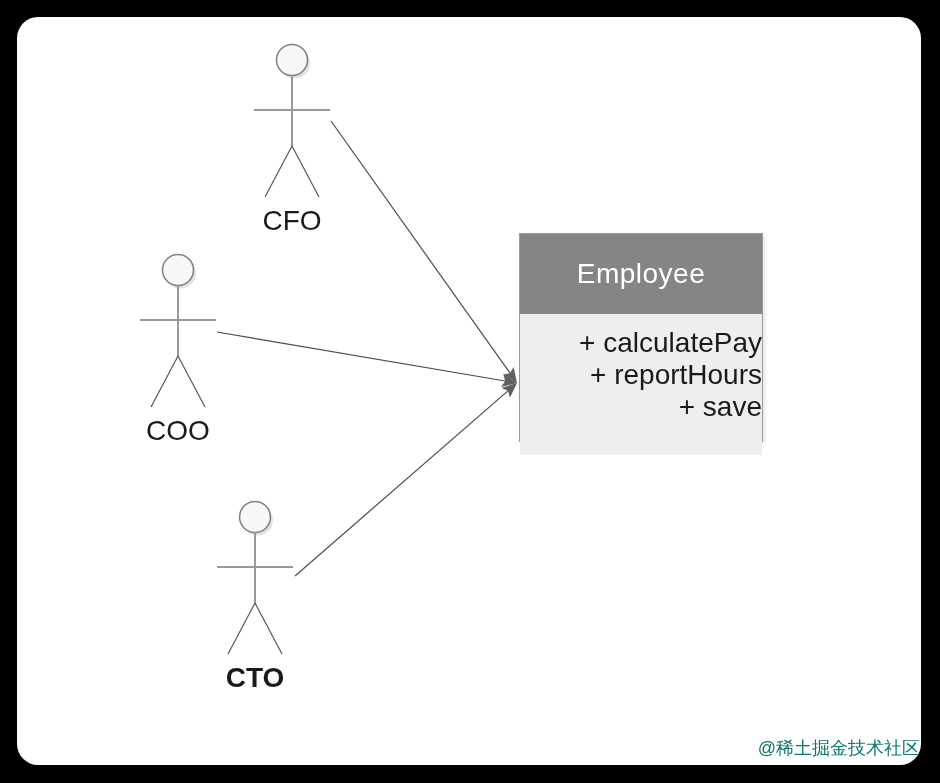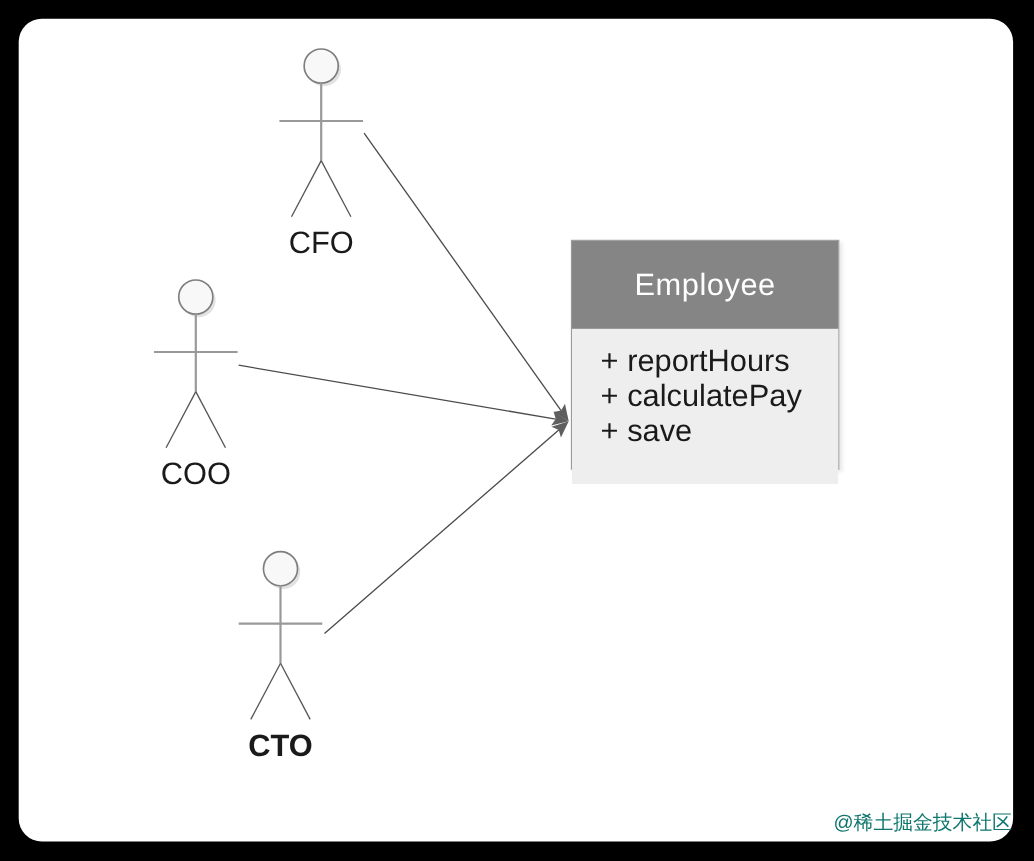--- a/index.html
+++ b/index.html
@@ -27,26 +27,27 @@
   svg.overlay {
     position: absolute;
     left: 0;
     top: 0;
     width: 940px;
     height: 783px;
   }
   .class-box {
     position: absolute;
     left: 519px;
-    top: 218px;
+    top: 233px;
     width: 244px;
     height: 209px;
     box-sizing: border-box;
     border: 1px solid #9b9b9b;
     box-shadow: 2px 2px 4px rgba(0,0,0,0.10);
+    text-align: right;
   }
   .class-box-header {
     height: 80px;
     display: flex;
     align-items: center;
     justify-content: center;
     font-size: 28px;
     letter-spacing: 0.5px;
   }
   .class-box-body {
@@ -108,22 +109,22 @@
       <polygon points="517,383 503.01661160146716,374.5315379852197 510.0534335843478,373.2150516080598 513.6169723594023,367.00609103492985" fill="#5f5f5f"></polygon>
       <line x1="217" y1="332" x2="505.1697298399622" y2="380.9888540727936" stroke="#4b4b4b" stroke-width="1.2"></line>
       <polygon points="517,383 501.1227915893826,386.89413059434577 505.1697298399622,380.9888540727936 503.3015330105229,374.0780045876382" fill="#5f5f5f"></polygon>
       <line x1="295" y1="576" x2="507.94385556768145" y2="390.87313457404264" stroke="#4b4b4b" stroke-width="1.2"></line>
       <polygon points="517,383 509.9444340205416,397.7468297850592 507.94385556768145,390.87313457404264 501.41520489866207,387.93600665004743" fill="#5f5f5f"></polygon>
     </svg>
 
   <div class="class-box" id="class-box" style="border-color: rgb(155, 155, 155);">
     <div class="class-box-header" id="class-box-header" style="background: rgb(133, 133, 133); color: rgb(255, 255, 255);">Employee</div>
     <div class="class-box-body" id="class-box-body" style="background: rgb(238, 238, 238);">
+      <div class="method-row">+ calculatePay</div>
       <div class="method-row">+ reportHours</div>
-      <div class="method-row">+ calculatePay</div>
       <div class="method-row">+ save</div>
     </div>
   </div>
 
   <div class="actor-label" id="actor-label-0" style="left: 222px; top: 206px;">CFO</div>
   <div class="actor-label" id="actor-label-1" style="left: 108px; top: 416px;">COO</div>
   <div class="actor-label" id="actor-label-2" style="left: 185px; top: 663px; font-weight: bold;">CTO</div>
 
   <div class="watermark" id="watermark" style="color: #0f766e;">@稀土掘金技术社区</div>
 

